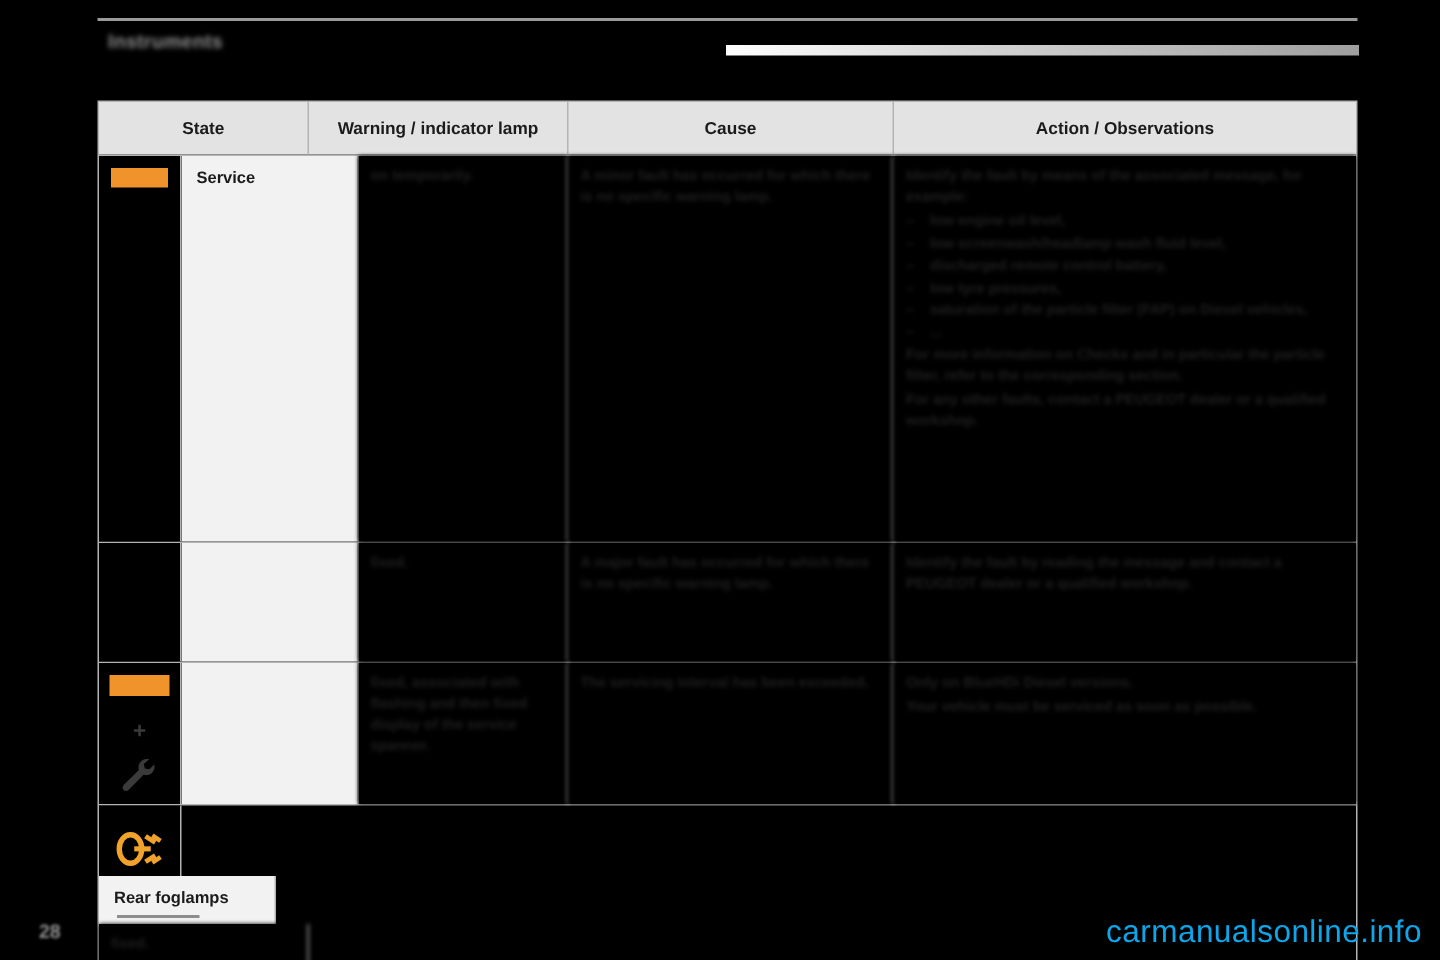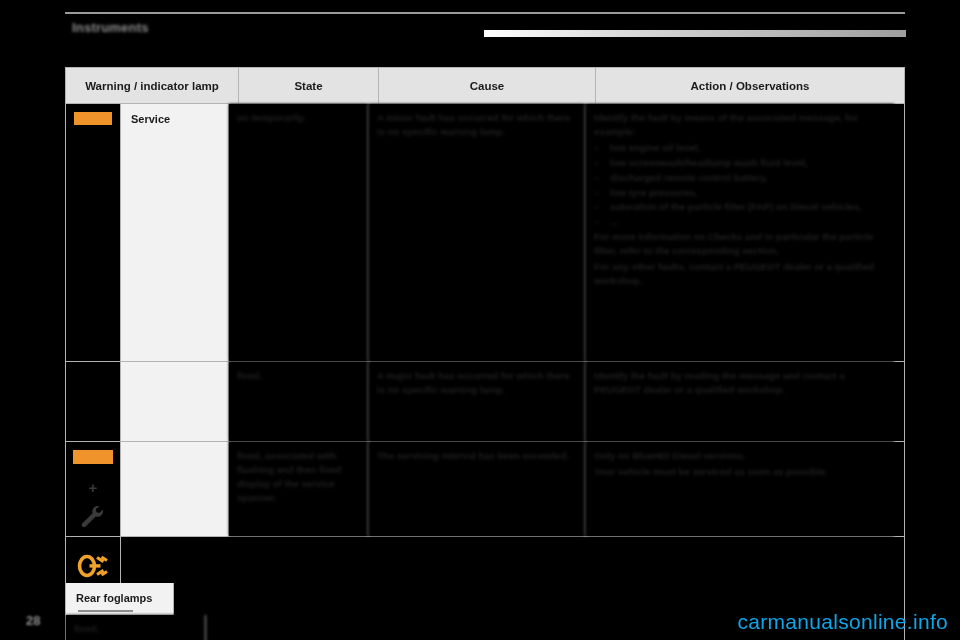--- a/index.html
+++ b/index.html
@@ -59,21 +59,21 @@
     justify-content: center;
     font-size: 11.5px;
     font-weight: bold;
     color: #1b1b1b;
     border-right: 1px solid #b4b4b4;
     height: 100%;
   }
   .thead .th:last-child { border-right: none; }
 
   .col-lamp   { width: 55px;  }
-  .col-name   { width: 108px; }
+  .col-name   { width: 118px; }
   .col-state  { width: 140px; }
   .col-cause  { width: 217px; }
   .col-action { width: 308px; }
 
   
   .th-lampname { width: 173px; }
 
   .trow { display: flex; border-top: 1px solid #b4b4b4; }
   .trow:first-of-type { border-top: none; }
 
@@ -175,22 +175,22 @@
 
 <div id="page">
 
   <div class="top-rule"></div>
   <div class="section-title">Instruments</div>
   <div class="top-bar-right"></div>
 
   <div class="table">
 
     <div class="thead">
+      <div class="th col-state">State</div>
       <div class="th th-lampname">Warning / indicator lamp</div>
-      <div class="th col-state">State</div>
       <div class="th col-cause">Cause</div>
       <div class="th col-action">Action / Observations</div>
     </div>
 
     <div class="trow" style="min-height:258px;">
       <div class="cell cell-lamp col-lamp" style="border-bottom:none;">
         <div class="lampwrap">
           <div class="orange-bar"></div>
         </div>
       </div>

